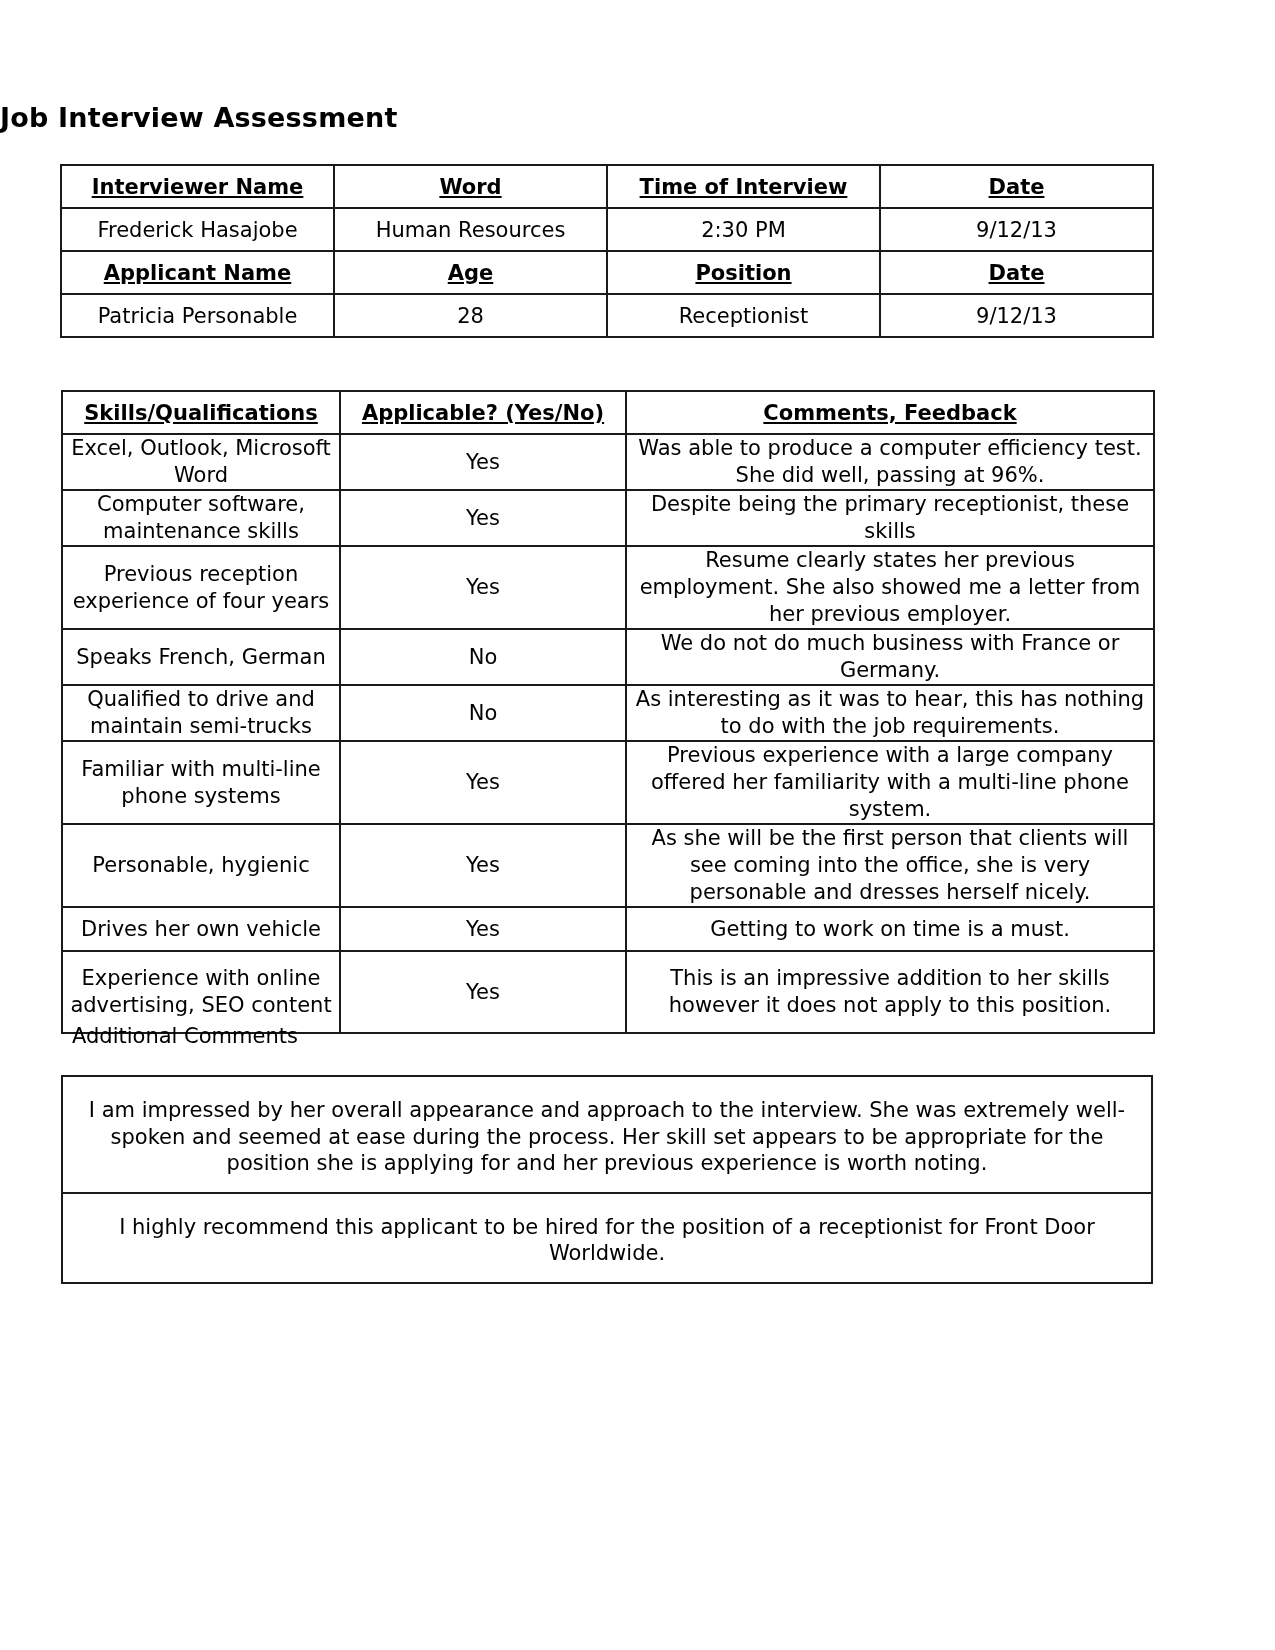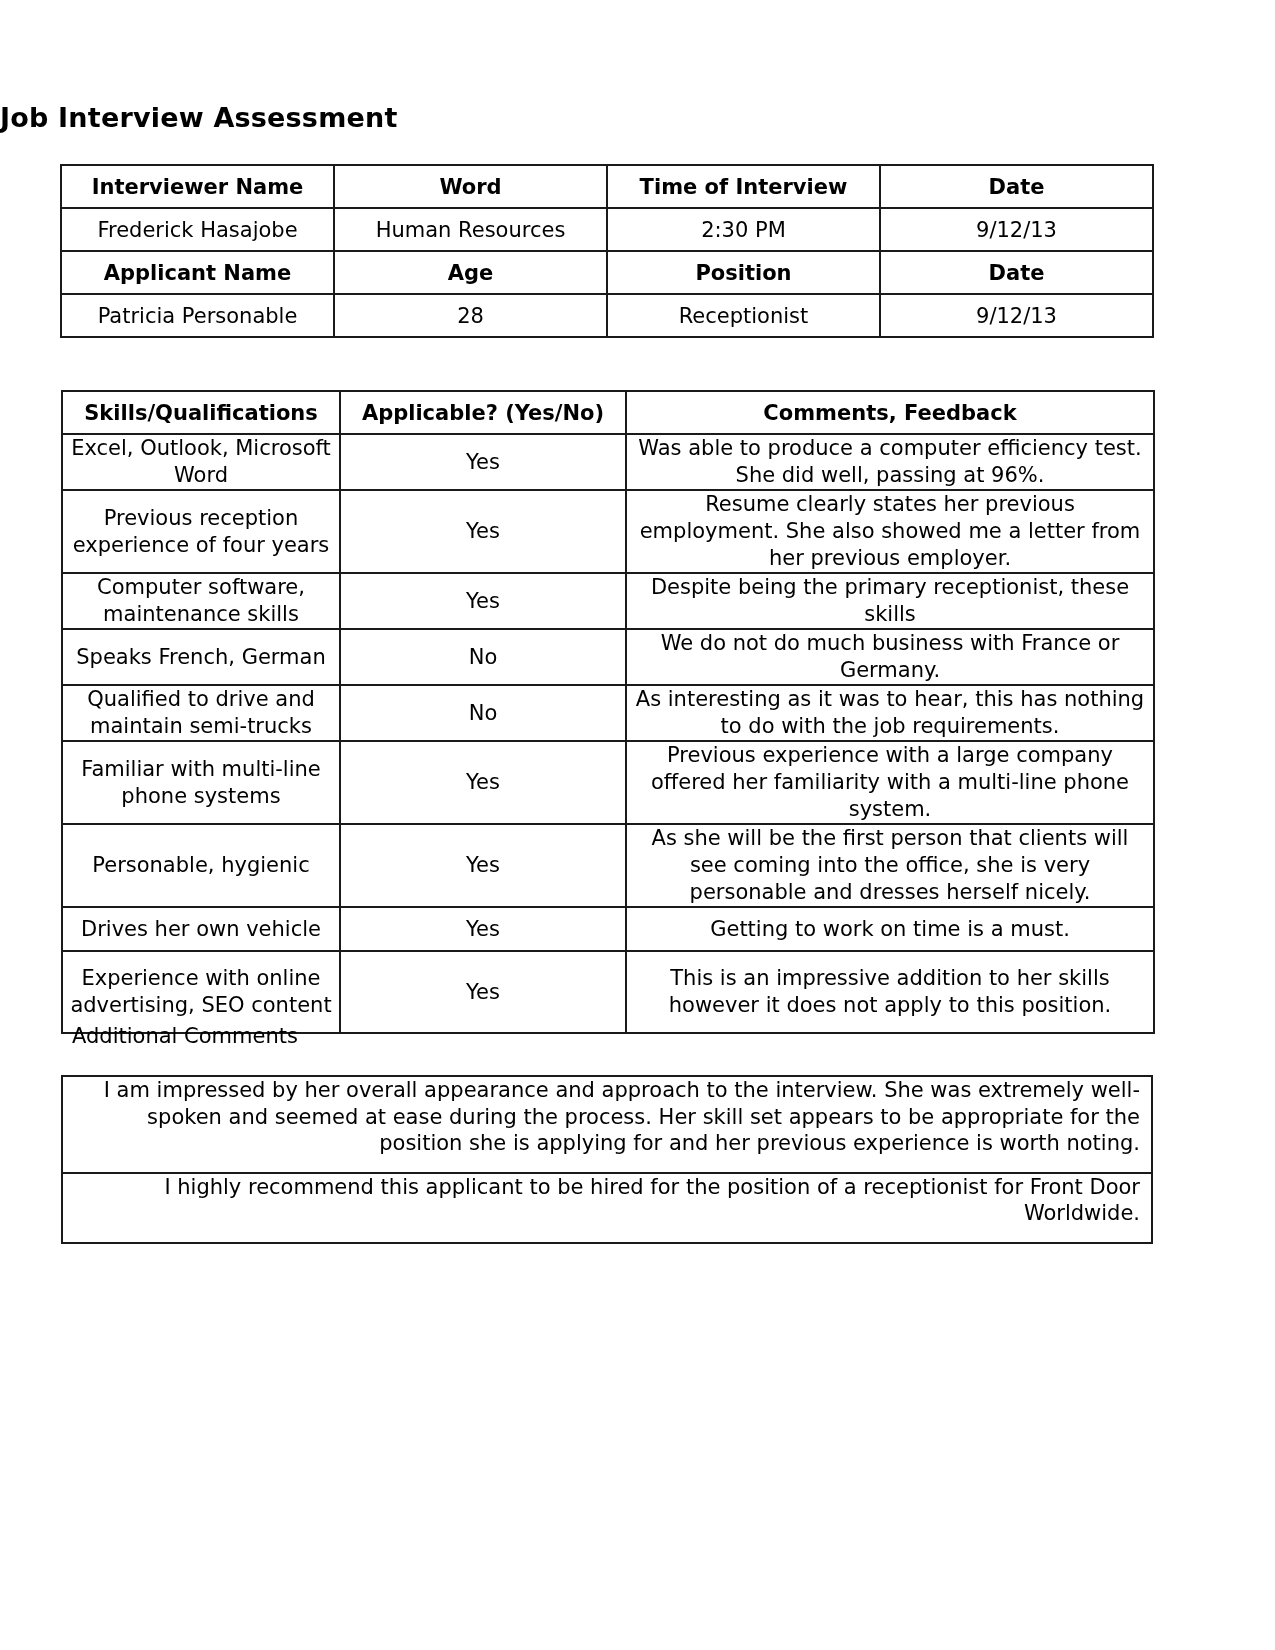--- a/index.html
+++ b/index.html
@@ -6,39 +6,39 @@
   body {
     width: 1275px; height: 1650px; position: relative; overflow: hidden;
     font-family: "DejaVu Sans", sans-serif; color: #000;
   }
   .title {
     position: absolute; top: 102px; left: 0; width: 1210px;
     font-weight: bold; font-size: 27px; letter-spacing: 0.2px;
   }
   table { border-collapse: collapse; position: absolute; table-layout: fixed; }
   td, th { border: 2px solid #1a1a1a; text-align: center; vertical-align: middle; padding: 0 6px; font-size: 21px; }
-  th { font-weight: bold; }
+  th { font-weight: bold; text-decoration: underline; }
 
   #info-table { top: 164px; left: 60px; width: 1094px; }
   #info-table td, #info-table th { height: 41px; }
 
   #skills-table { top: 390px; left: 61px; width: 1092px; padding-left: 48px; }
   #skills-table col.c1 { width: 278px; }
   #skills-table col.c2 { width: 286px; }
   #skills-table col.c3 { width: 528px; }
   #skills-table th { height: 41px; }
   #skills-table td { line-height: 27px; padding: 0 6px; }
 
   .addl-title {
     position: absolute; top: 1024px; left: 72px; font-weight: normal; font-size: 21px;
   }
   #comments-table { top: 1075px; left: 61px; width: 1092px; }
   #comments-table td {
-    text-align: right; vertical-align: middle; line-height: 26.5px;
-    padding: 0 11px 15px 11px; font-size: 21px;
+    text-align: center; vertical-align: middle; line-height: 26.5px;
+    padding: 20px 11px 15px 11px; font-size: 21px;
   }
 </style>
 </head>
 <body>
 
 <div class="title">Job Interview Assessment</div>
 
 <table id="info-table">
   <tbody>
       <tr>
@@ -78,29 +78,29 @@
       <tr>
     <th>Skills/Qualifications</th>
     <th>Applicable? (Yes/No)</th>
     <th>Comments, Feedback</th>
   </tr>
   <tr style="height:55px">
     <td>Excel, Outlook, Microsoft Word</td>
     <td>Yes</td>
     <td>Was able to produce a computer efficiency test. She did well, passing at 96%.</td>
   </tr>
+  <tr style="height:55px">
+    <td>Computer software, maintenance skills</td>
+    <td>Yes</td>
+    <td>Despite being the primary receptionist, these skills</td>
+  </tr>
   <tr style="height:82px">
     <td>Previous reception experience of four years</td>
     <td>Yes</td>
     <td>Resume clearly states her previous employment. She also showed me a letter from her previous employer.</td>
-  </tr>
-  <tr style="height:55px">
-    <td>Computer software, maintenance skills</td>
-    <td>Yes</td>
-    <td>Despite being the primary receptionist, these skills</td>
   </tr>
   <tr style="height:55px">
     <td>Speaks French, German</td>
     <td>No</td>
     <td>We do not do much business with France or Germany.</td>
   </tr>
   <tr style="height:55px">
     <td>Qualified to drive and maintain semi-trucks</td>
     <td>No</td>
     <td>As interesting as it was to hear, this has nothing to do with the job requirements.</td>

